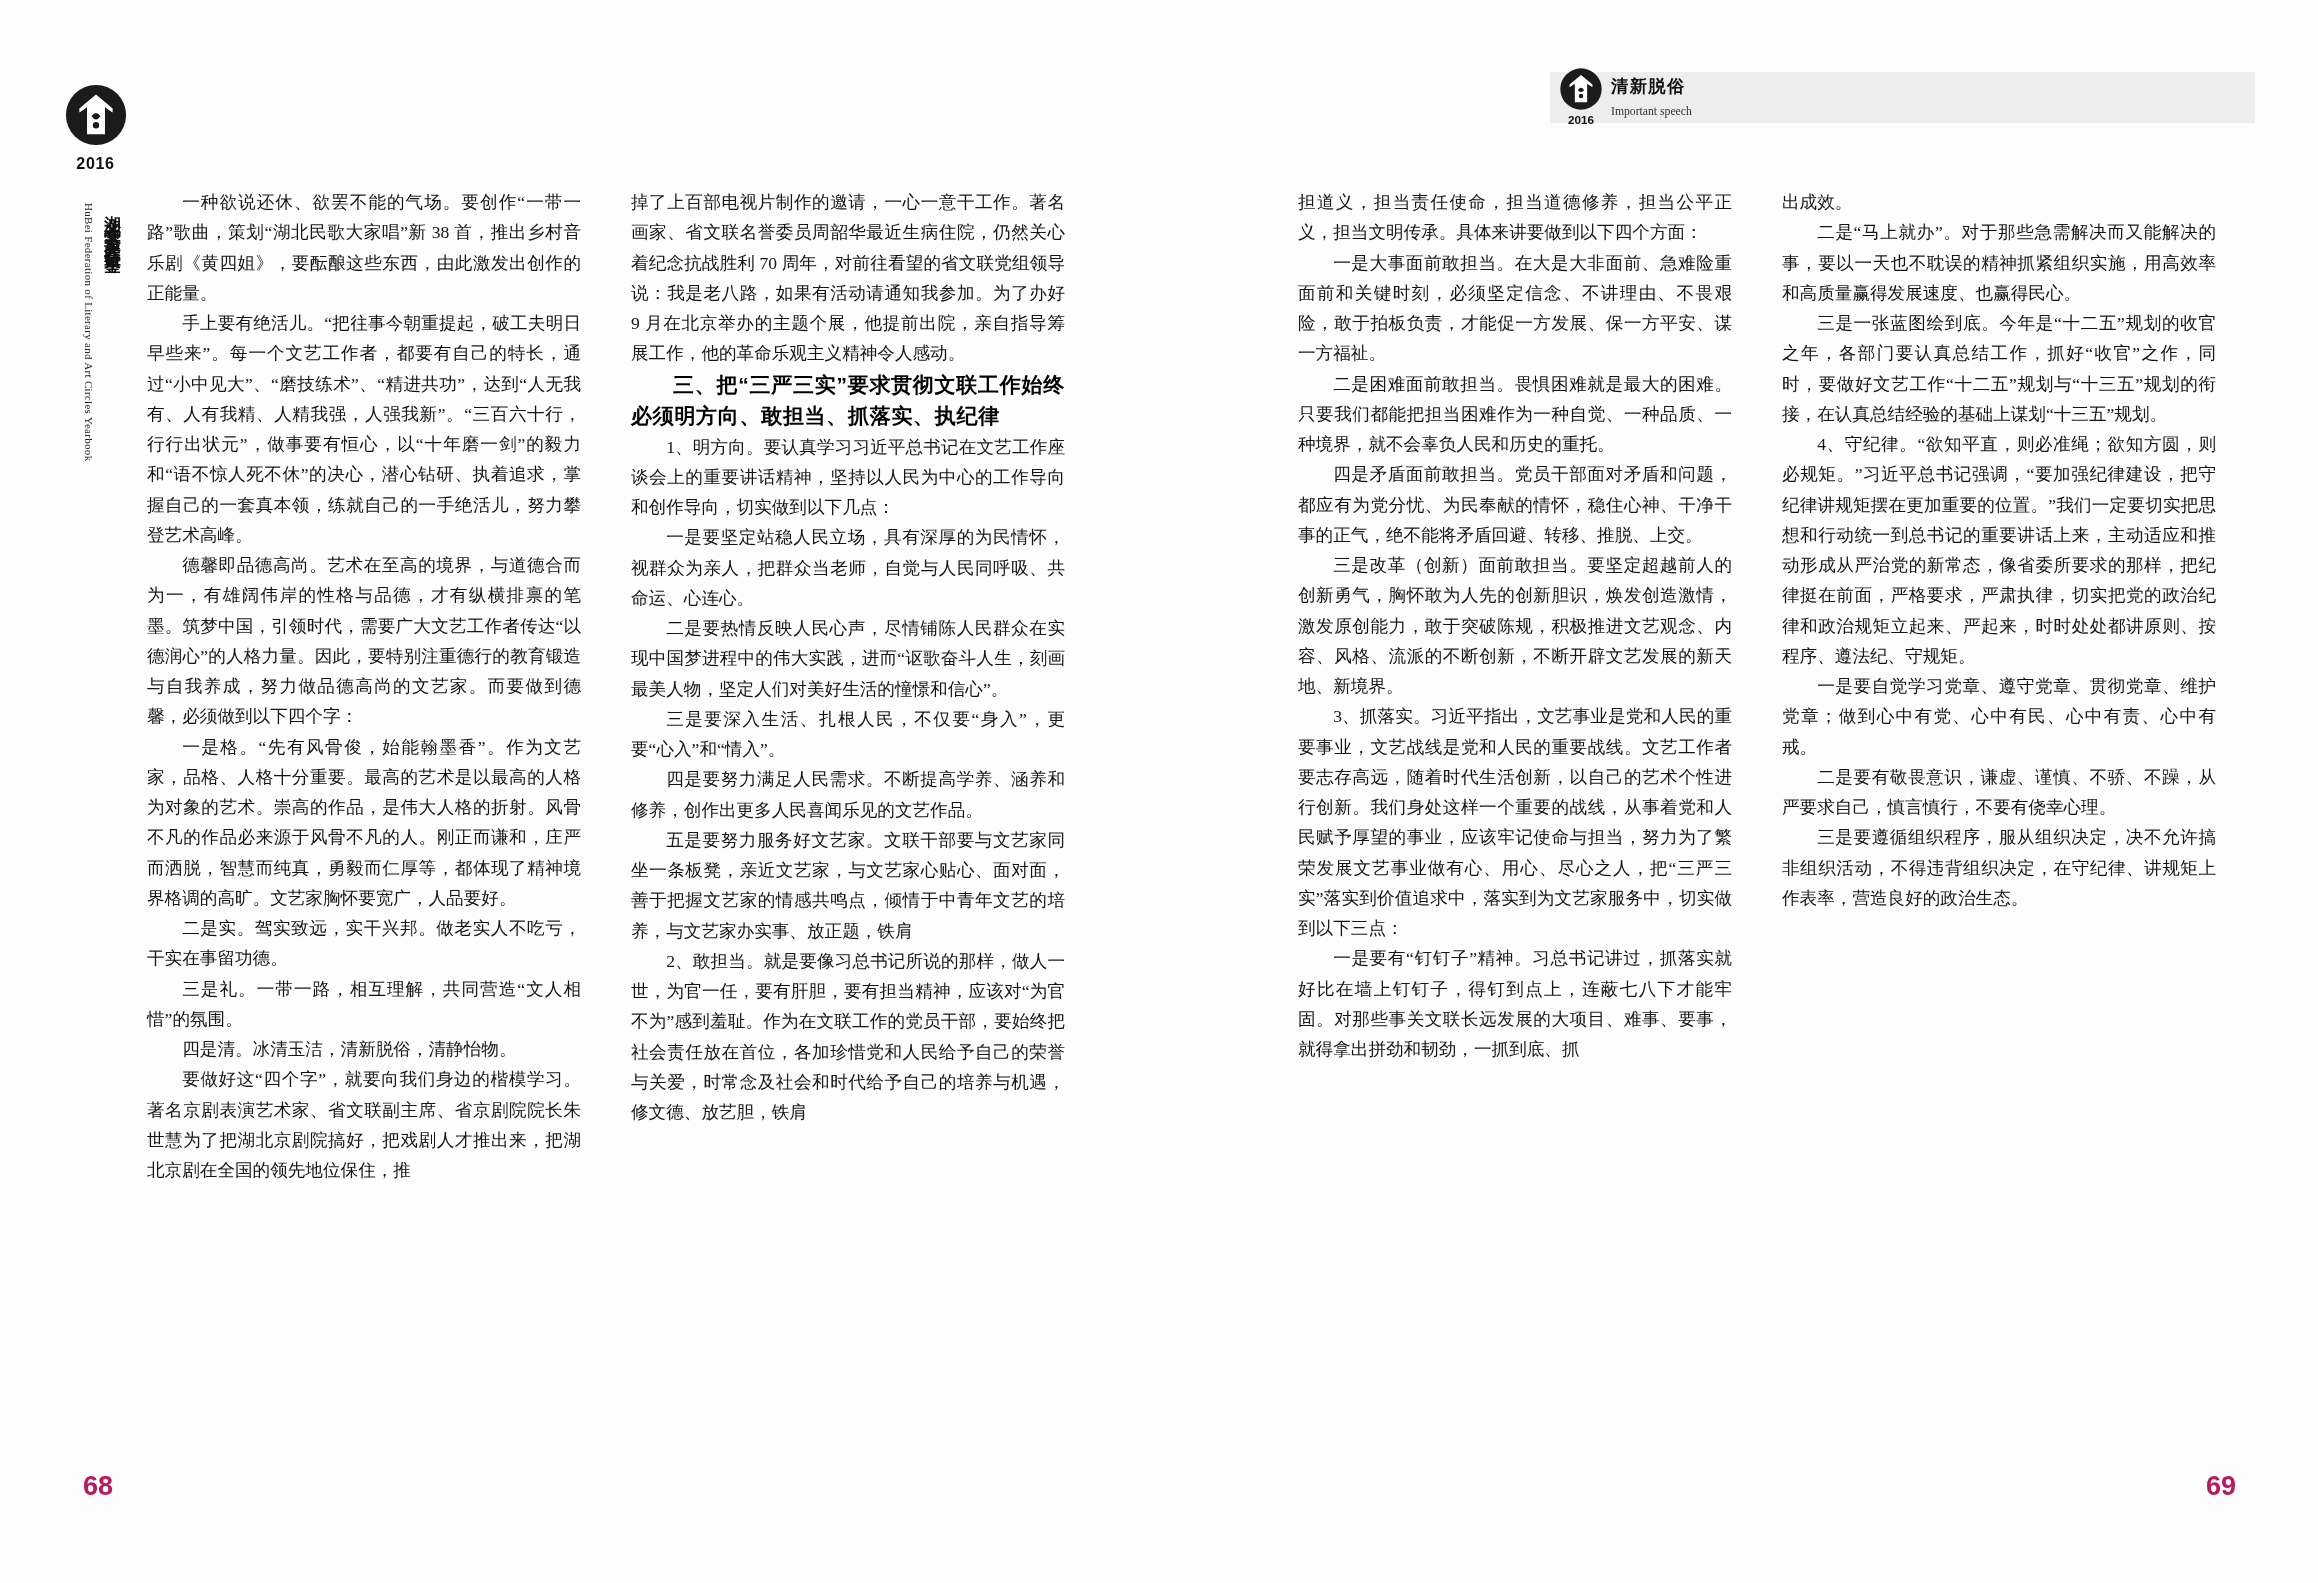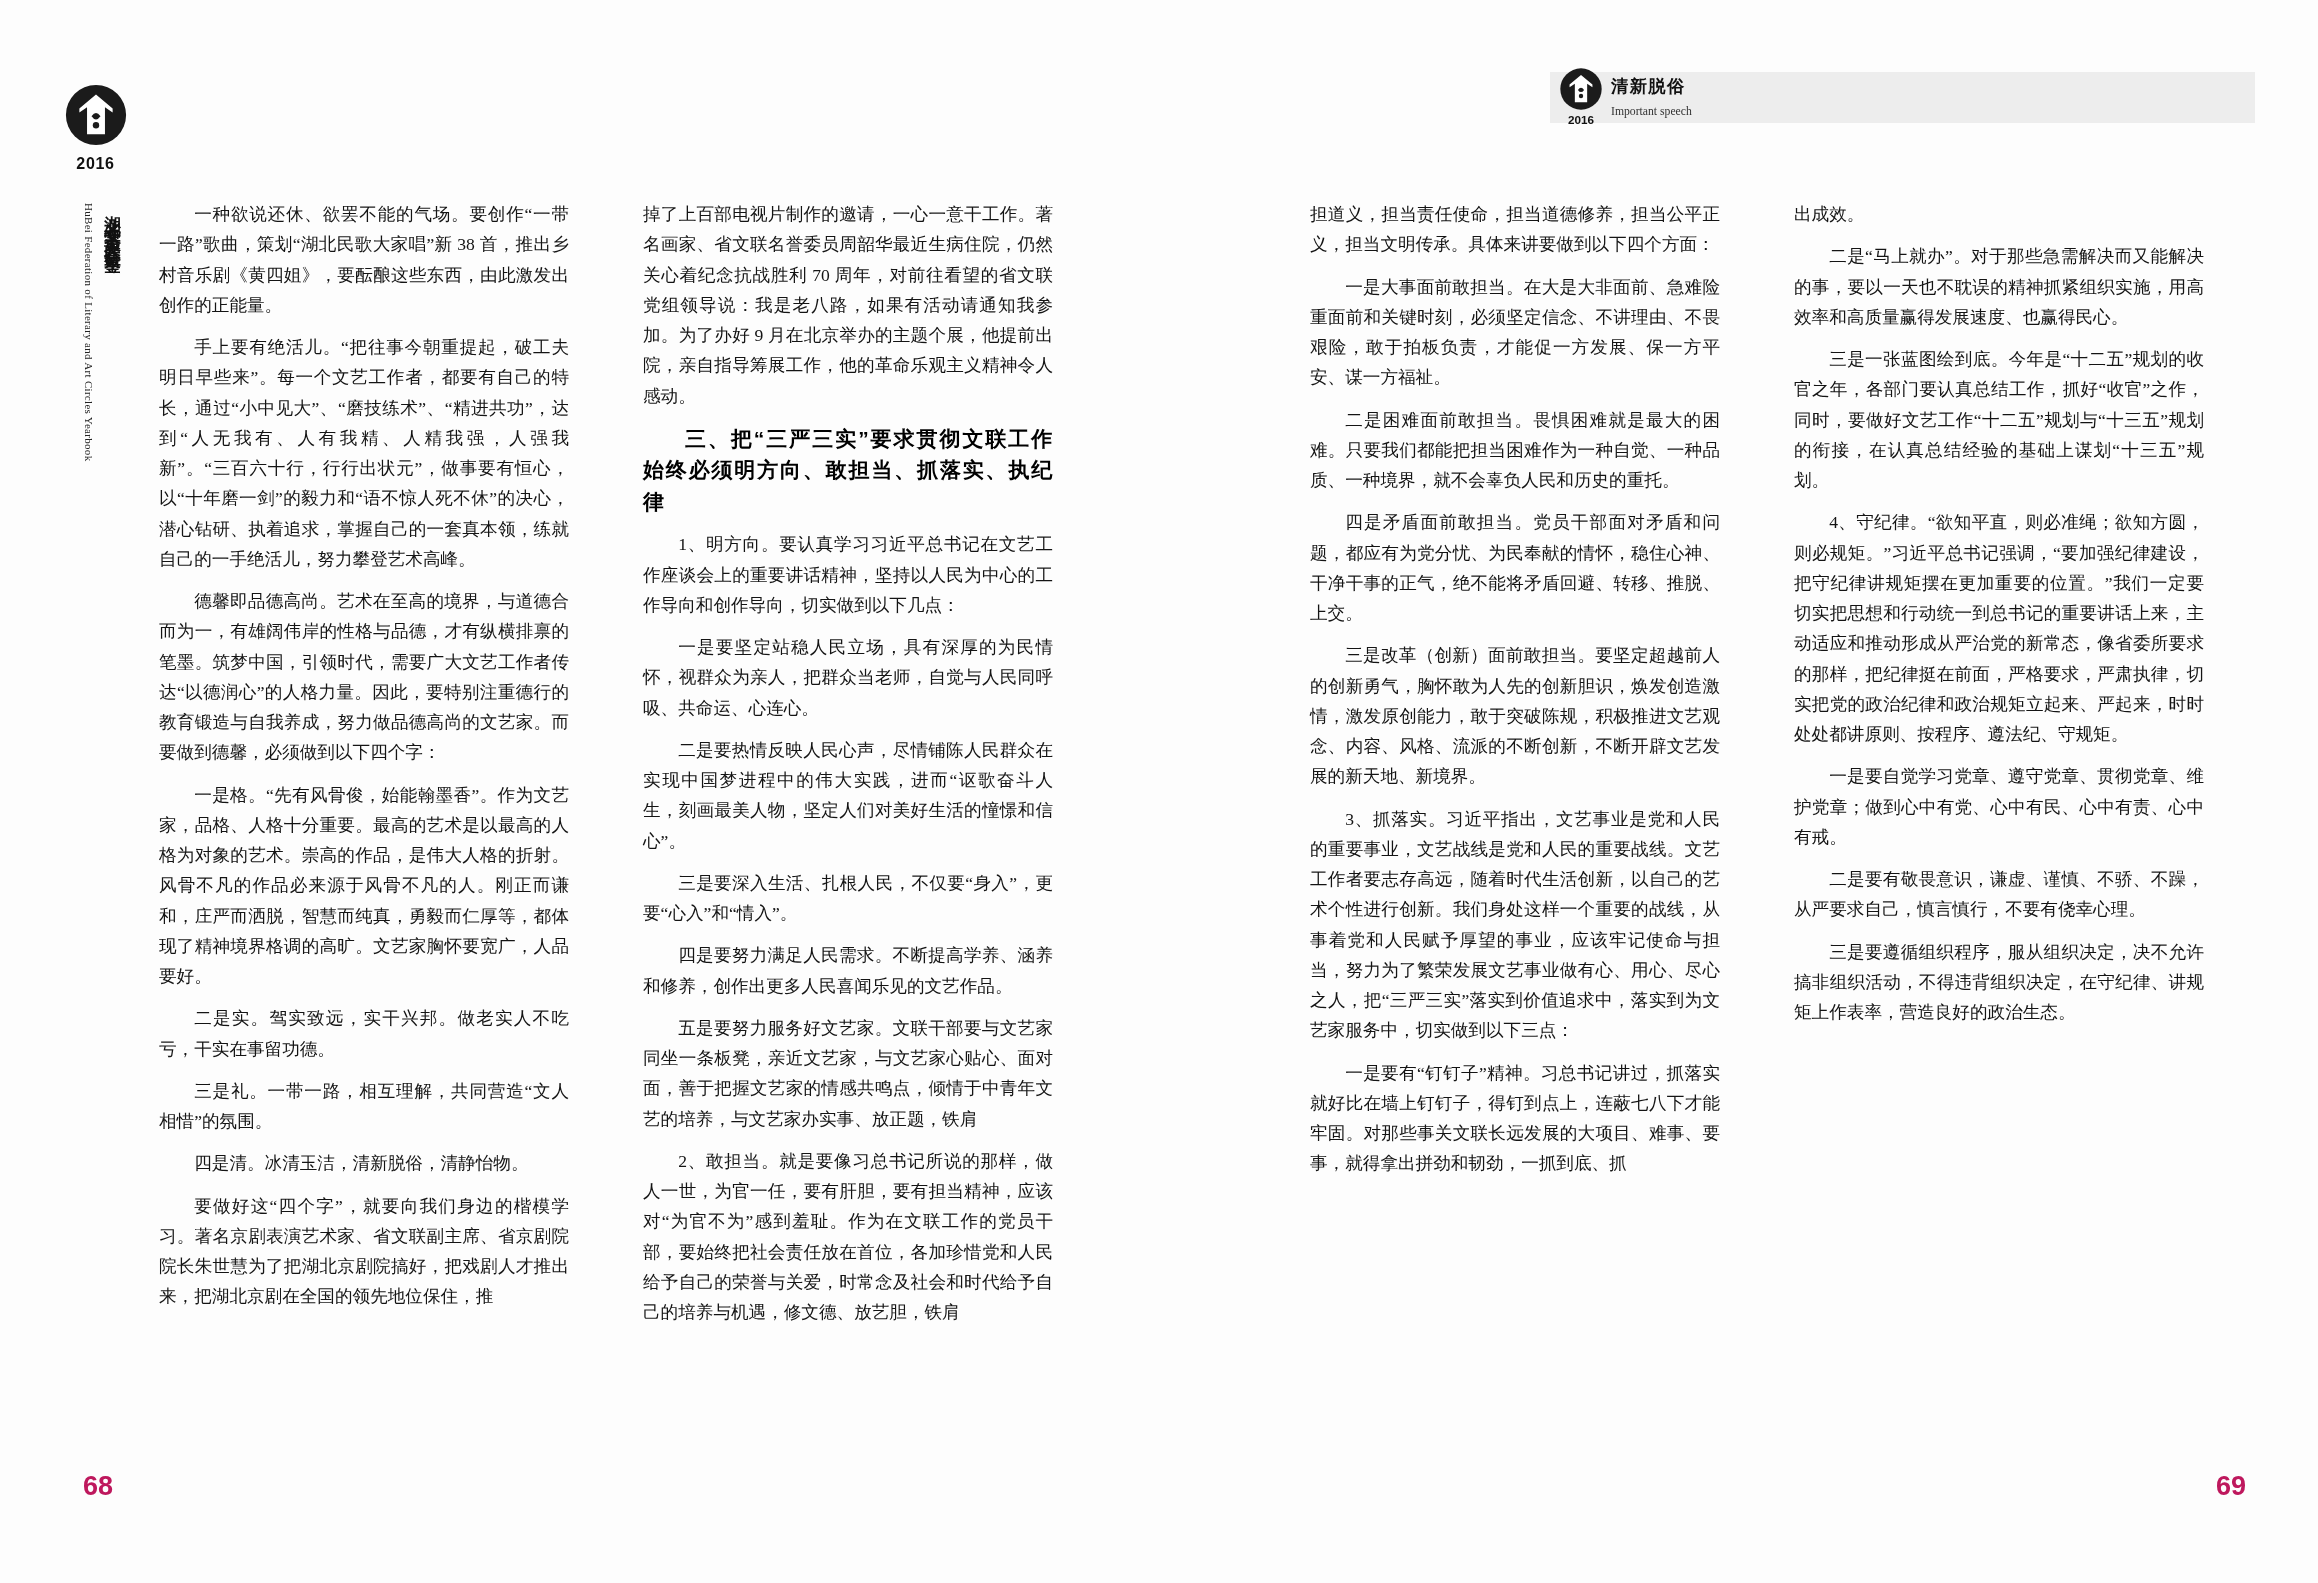--- a/index.html
+++ b/index.html
@@ -122,21 +122,21 @@
     position: absolute;
     top: 187px;
     width: 434px;
     font-size: 17.6px;
     line-height: 1.72;
     color: #141414;
     text-align: justify;
     font-family: "Liberation Serif", serif;
   }
   .col p {
-    margin: 12px;
+    margin: 0;
     text-indent: 2em;
   }
   .col p.noindent { text-indent: 0; }
 
   .c1 { left: 147px; }
   .c2 { left: 631px; }
   .c3 { left: 1298px; }
   .c4 { left: 1782px; }
 
   .section-head {
@@ -153,21 +153,21 @@
   
   .folio {
     position: absolute;
     bottom: 82px;
     font-size: 27px;
     font-weight: bold;
     color: #be185d;
     font-family: "Liberation Sans", sans-serif;
   }
   .folio-left { left: 83px; }
-  .folio-right { right: 73px; }
+  .folio-right { right: 83px; }
 </style>
 </head>
 <body>
 
 <div class="page">
 
   <div class="logo-block">
     <div class="logo-mark">
       <svg viewBox="0 0 100 100" width="64" height="64" aria-hidden="true">
         <circle cx="50" cy="50" r="47" fill="#1b1b1b"></circle>

